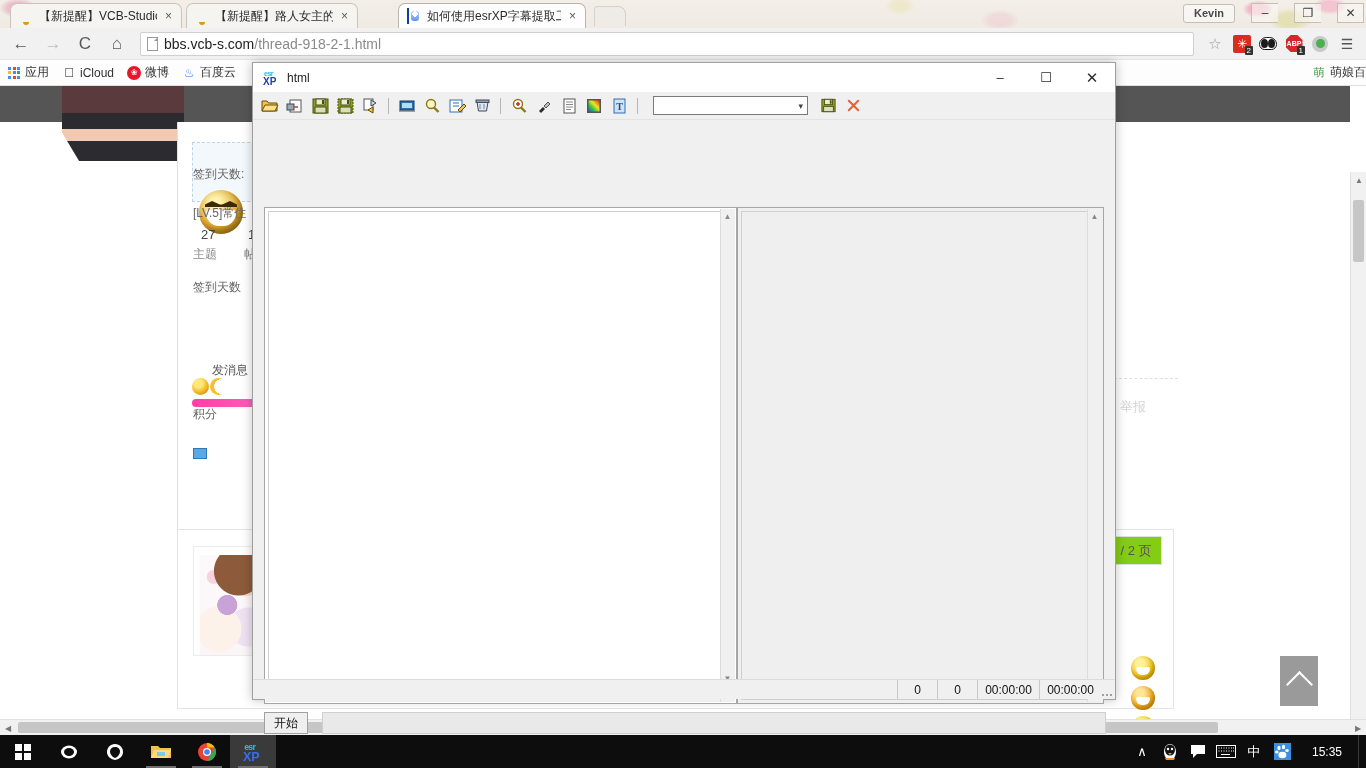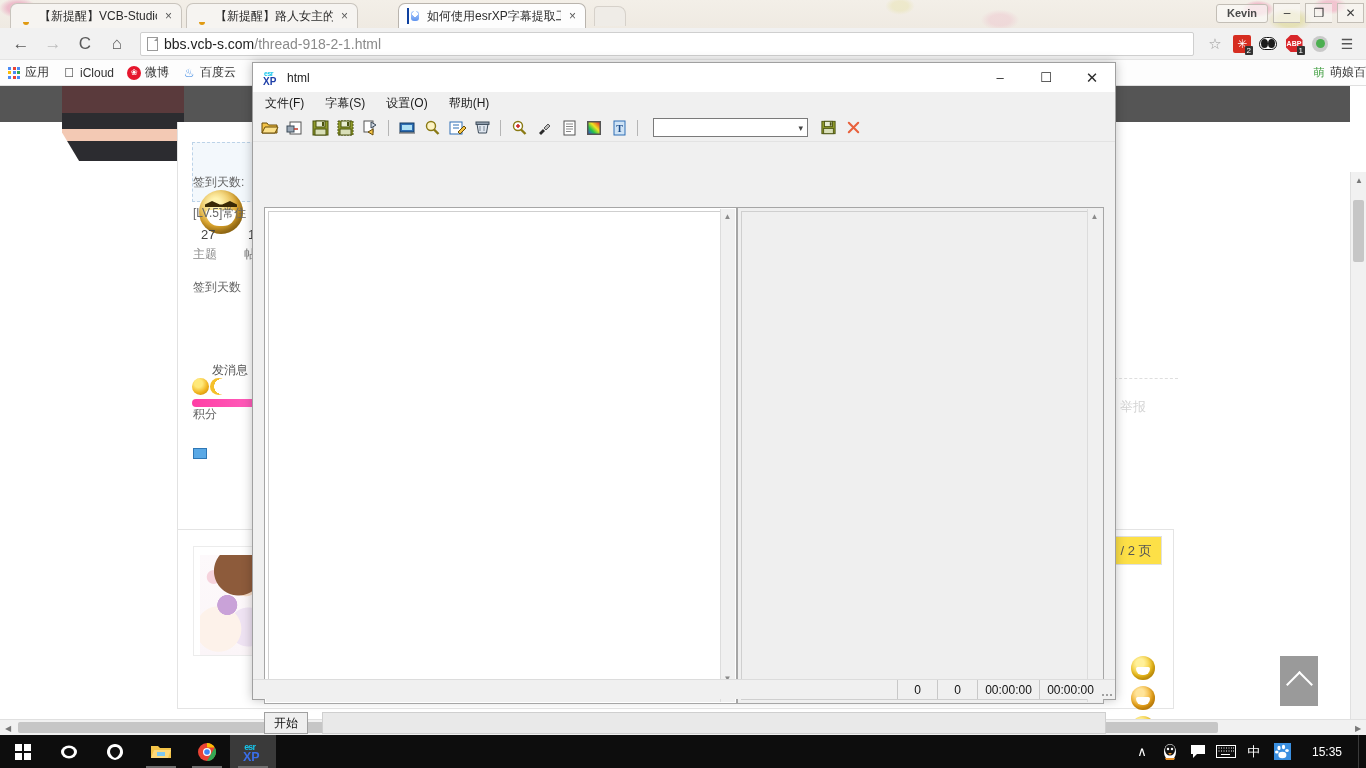--- a/index.html
+++ b/index.html
@@ -48,21 +48,21 @@
   }
   .fav-bell:after{content:"";position:absolute;left:4px;bottom:-1px;width:6px;height:3px;border-radius:0 0 4px 4px;background:#e09a12;}
   .fav-blue { width:14px;height:14px;background:#1759d6;border:1px solid #0d3f9e;position:relative;}
   .fav-blue:after{content:"";position:absolute;left:3px;top:2px;width:8px;height:10px;
     background:radial-gradient(circle at 50% 30%, #fff 0 35%, rgba(255,255,255,0) 36%),
                linear-gradient(#bcd6ff,#5f93ee); border-radius:3px;}
 
   .newtab { position:absolute; top:6px; width:32px; height:20px; background:#efece7; border-radius:4px 8px 0 0; border:1px solid #d6d1ca; border-bottom:none;}
 
   
-  .wincaption { position:absolute; right:2px; top:1px; height:24px; display:flex; align-items:center; gap:5px; }
+  .wincaption { position:absolute; right:2px; top:1px; height:24px; display:flex; align-items:center; gap:16px; }
   .userbadge {
     height:19px; min-width:52px; padding:0 7px; font-size:11px; color:#4a4a4a;
     background:rgba(250,248,245,.75); border:1px solid #c3beb6; border-radius:3px;
     display:flex; align-items:center; justify-content:center; font-weight:bold;
   }
   .wbtn { width:27px; height:20px; display:flex; align-items:center; justify-content:center;
           font-size:12px; color:#3a3a3a; background:rgba(250,248,245,.6); border:1px solid #c3beb6; }
   .wbtn.min { border-right:none; } .wbtn.max { border-right:none; }
 
   
@@ -148,21 +148,21 @@
       radial-gradient(circle at 74% 30%, #f6dcc7 0 13%, rgba(0,0,0,0) 14%),
       radial-gradient(circle at 44% 50%, #c9a2d8 0 16%, rgba(0,0,0,0) 17%),
       radial-gradient(circle at 30% 74%, #fdf2ea 0 26%, rgba(0,0,0,0) 27%),
       radial-gradient(circle at 78% 72%, #efe3f3 0 22%, rgba(0,0,0,0) 23%),
       radial-gradient(circle at 22% 22%, #f6d3dd 0 7%, rgba(0,0,0,0) 8%),
       linear-gradient(#fdf9fb,#fbf5f8);
   }
 
   .report-txt { position:absolute; left:1120px; top:312px; font-size:13px; color:#d4d4d4; }
   .report-dash { position:absolute; left:1114px; top:292px; width:64px; height:12px; border-top:1px dashed #dedede; }
-  .pagebox { position:absolute; left:1110px; top:450px; width:52px; height:29px; border:1px solid #e0e0e0; background:#fde047;
+  .pagebox { position:absolute; left:1110px; top:450px; width:52px; height:29px; border:1px solid #e0e0e0; background:#84cc16;
              display:flex; align-items:center; justify-content:center; font-size:13px; color:#555; }
 
   .emoji-col { position:absolute; left:1131px; top:570px; width:26px; }
   .ecell { width:24px; height:24px; margin-bottom:6px; border-radius:50%;
            background:radial-gradient(circle at 38% 30%, #fff09a 0 18%, #f2c21c 58%, #c98c06 100%);
            box-shadow: inset -2px -3px 4px rgba(120,80,0,.4); position:relative; }
   .ecell:after { content:""; position:absolute; left:5px; top:11px; width:14px; height:8px; background:#fff; border-radius:2px 2px 7px 7px;}
   .ecell.e2 { background:radial-gradient(circle at 38% 30%, #ffe49a 0 18%, #f0a81c 58%, #c27606 100%); }
   .totop { position:absolute; left:1280px; top:570px; width:38px; height:50px; background:#9a9a9a;
            display:flex; align-items:center; justify-content:center; }
@@ -341,21 +341,21 @@
   <div class="viewport">
     <div class="page-darkbar"></div>
     <div class="anime-top"></div>
     <div class="ta-text">TA的每</div>
     <div class="page-hdr-title">论坛</div>
 
     <div class="profile-card"></div>
     <div class="avatar-box"></div>
     <div class="emoji-face"></div>
 
-    <div class="pc-line" style="top:88px;">签到天数:</div>
+    <div class="pc-line" style="top:80px;">签到天数:</div>
     <div class="pc-line" style="top:119px;">[LV.5]常住</div>
     <div class="pc-num" style="left:201px; top:141px;">27</div>
     <div class="pc-num" style="left:248px; top:141px;">1</div>
     <div class="pc-sub" style="left:193px; top:160px;">主题</div>
     <div class="pc-sub" style="left:244px; top:160px;">帖</div>
     <div class="pc-line" style="top:193px;">签到天数</div>
     <div class="medal-emoji" style="left:192px;"></div>
     <div class="moon-emoji"></div>
     <div class="medal-bar"></div>
     <div class="pc-line" style="top:320px;">积分</div>
@@ -403,26 +403,20 @@
       <span class="l2">XP</span>
     </span>
     <span class="xp-ttl">html</span>
     <div class="xp-caption">
       <div class="xp-cbtn">–</div>
       <div class="xp-cbtn">☐</div>
       <div class="xp-cbtn close">✕</div>
     </div>
   </div>
 
-  <div class="xp-menu">
-    <span>文件(F)</span>
-    <span>字幕(S)</span>
-    <span>设置(O)</span>
-    <span>帮助(H)</span>
-  </div>
 
   <div class="xp-toolbar">
     <div class="tb">
       <svg width="18" height="16" viewBox="0 0 18 16">
           <path d="M1 13V3h5l1.5 2H16v8z" fill="#f3c348" stroke="#6a4d06"></path>
           <path d="M1 13l3-6h13l-3 6z" fill="#fbe08a" stroke="#6a4d06"></path>
         </svg>
     </div>
     <div class="tb">
       <svg width="18" height="16" viewBox="0 0 18 16">

